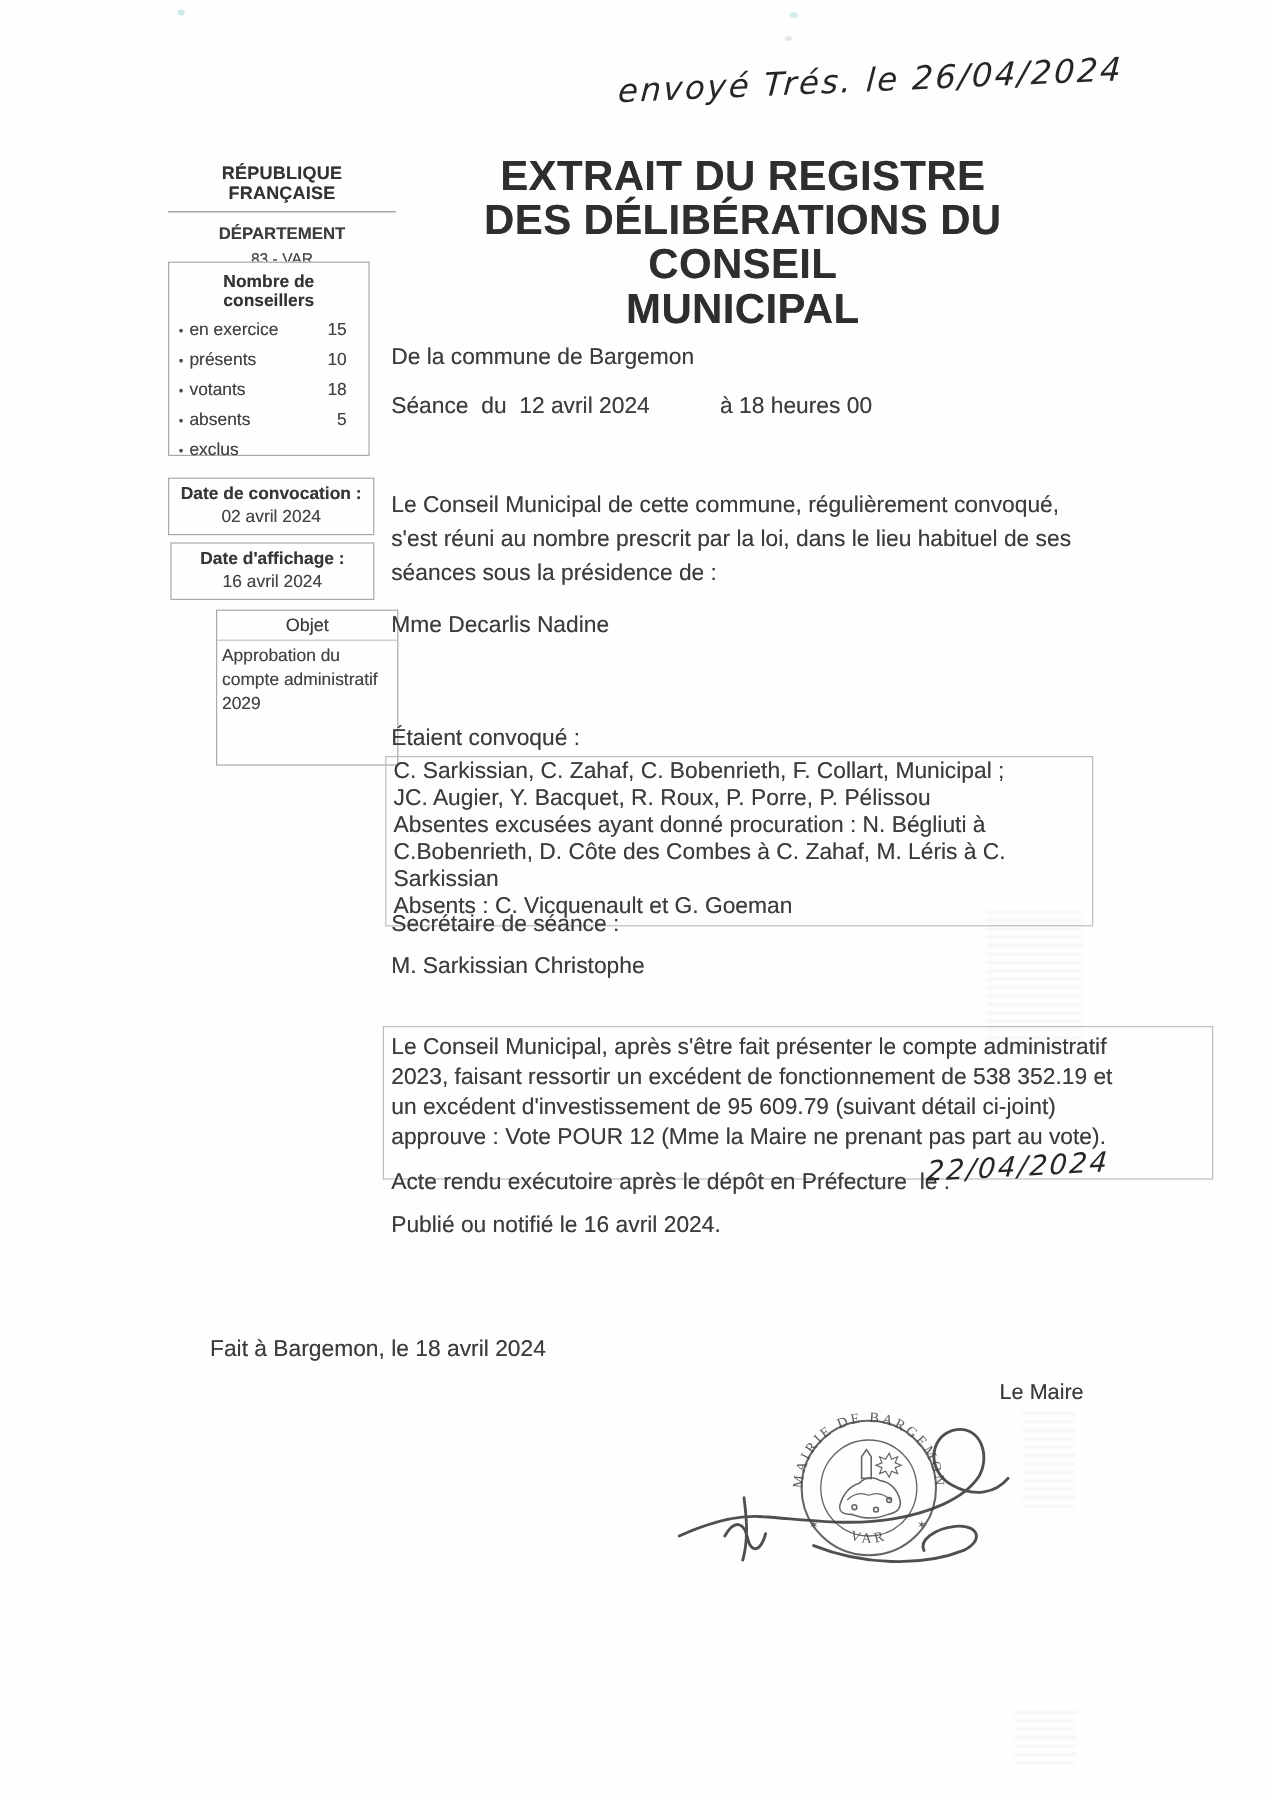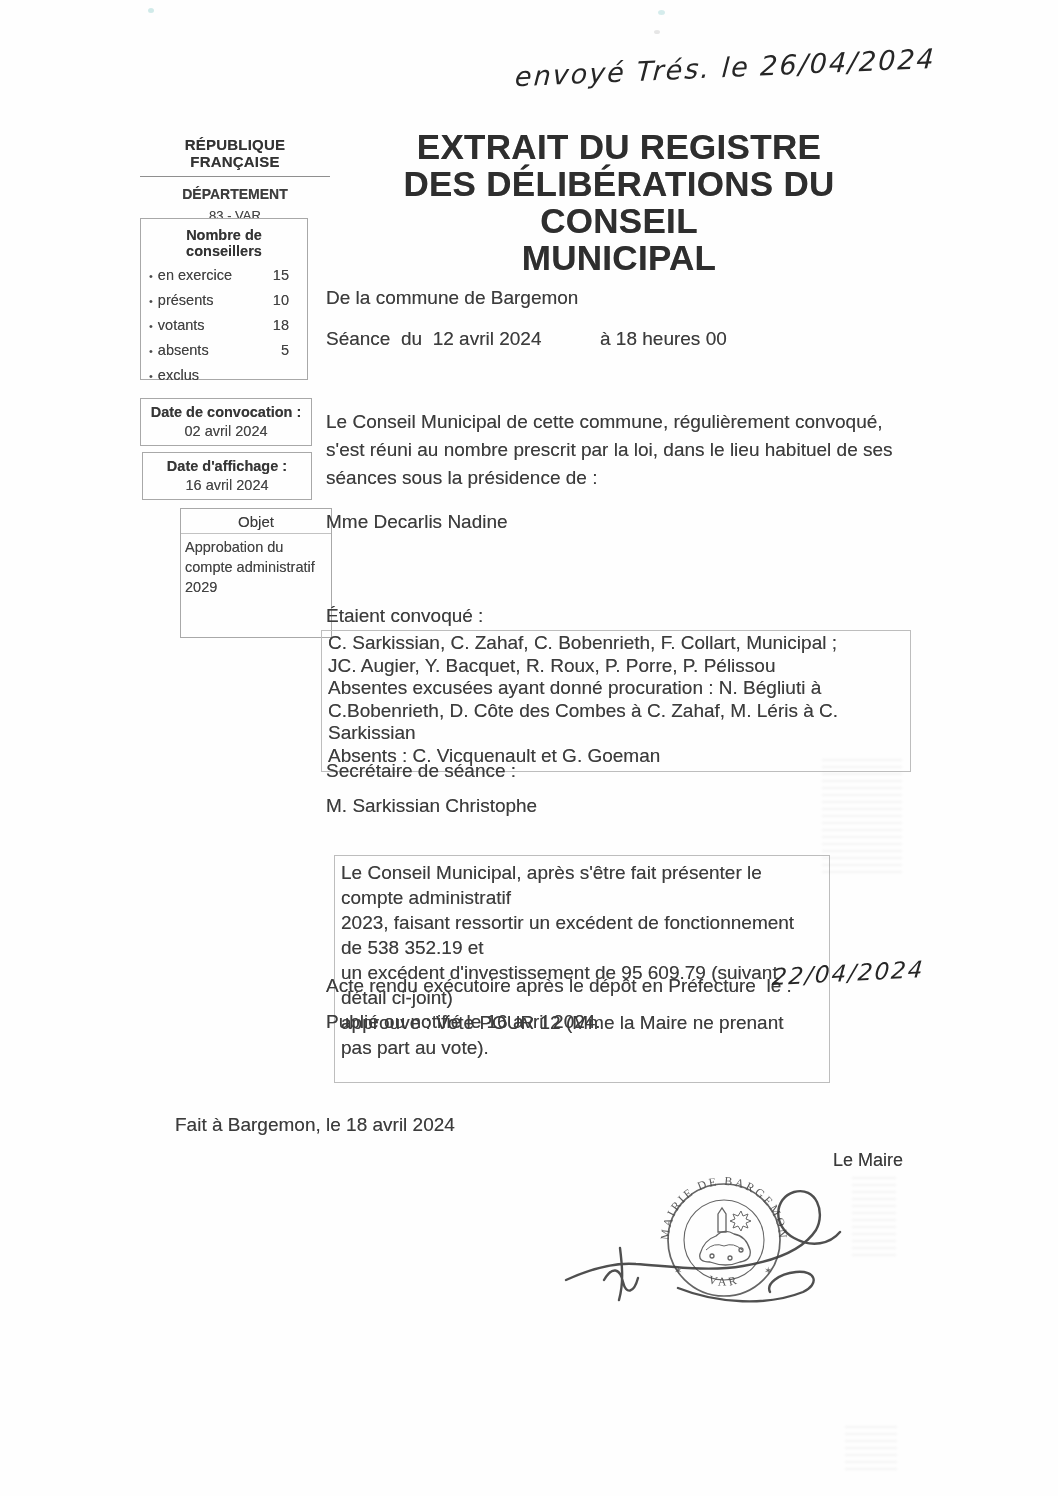--- a/index.html
+++ b/index.html
@@ -47,21 +47,21 @@
 
   
   .title-block { left:330px; top:128px; width:578px; text-align:center; font-weight:bold; font-size:35px; line-height:37px; color:#2e2e2e; letter-spacing:0.3px; }
   .body-19 { font-size:19px; color:#3c3c3c; }
   .pre { white-space:pre; }
   .para { width:590px; line-height:28px; }
 
   .namesbox { left:321px; top:630px; width:590px; border:1px solid #bdbdbd; padding:1px 6px 3px 6px; }
   .namesbox div { font-size:19px; line-height:22.6px; color:#3c3c3c; }
 
-  .delibbox { left:334px; top:855px; width:496px; border:1px solid #bdbdbd; padding:4px 23px 22px 6px; }
+  .delibbox { left:319px; top:855px; width:692px; border:1px solid #bdbdbd; padding:4px 23px 22px 6px; }
   .delibbox div { font-size:19px; line-height:25px; color:#3c3c3c; }
 
   
   .bleed {
     background:repeating-linear-gradient(0deg, rgba(125,125,125,0.14) 0 2px, transparent 2px 7px);
     filter:blur(1px); opacity:0.55;
   }
   .speck { border-radius:50%; }
 
   svg text { font-family:"Liberation Serif", serif; }

